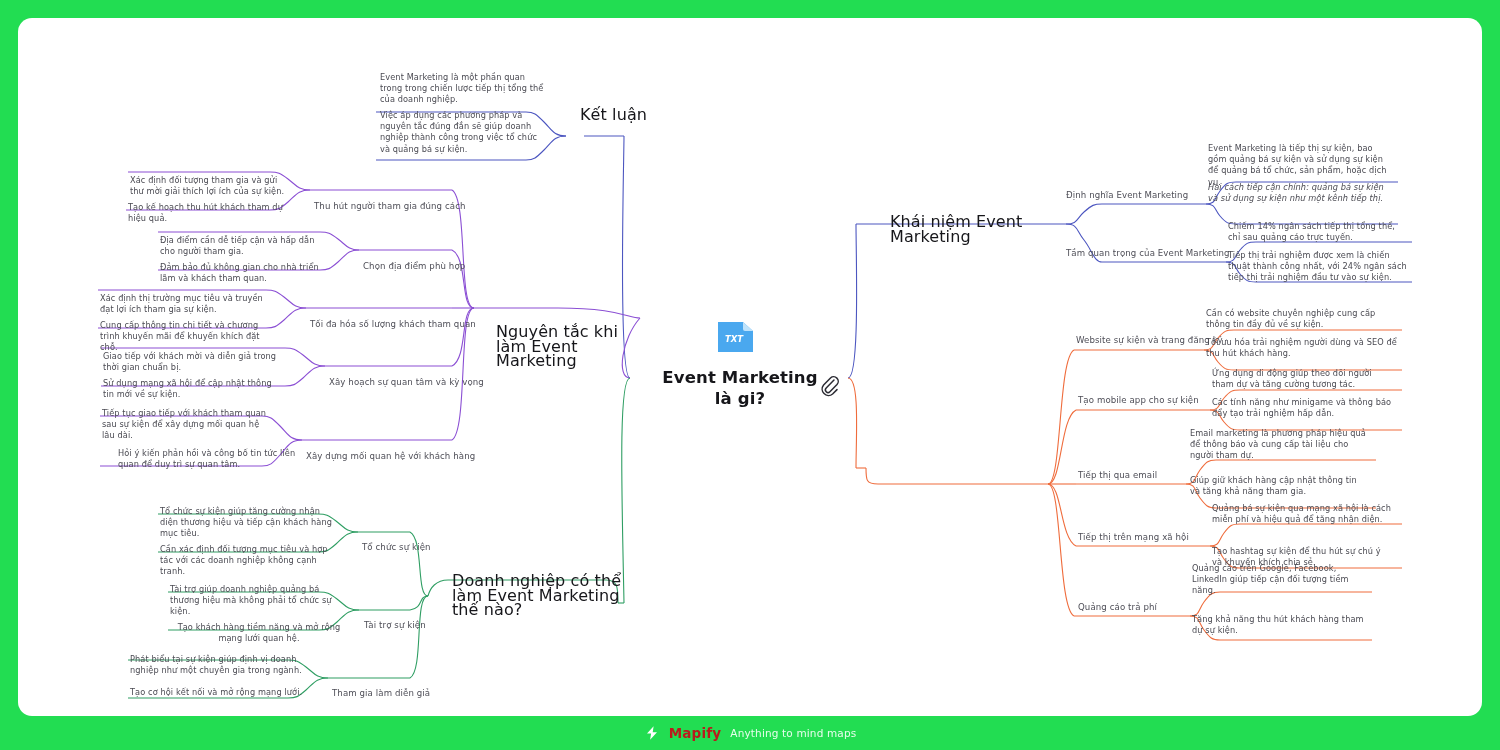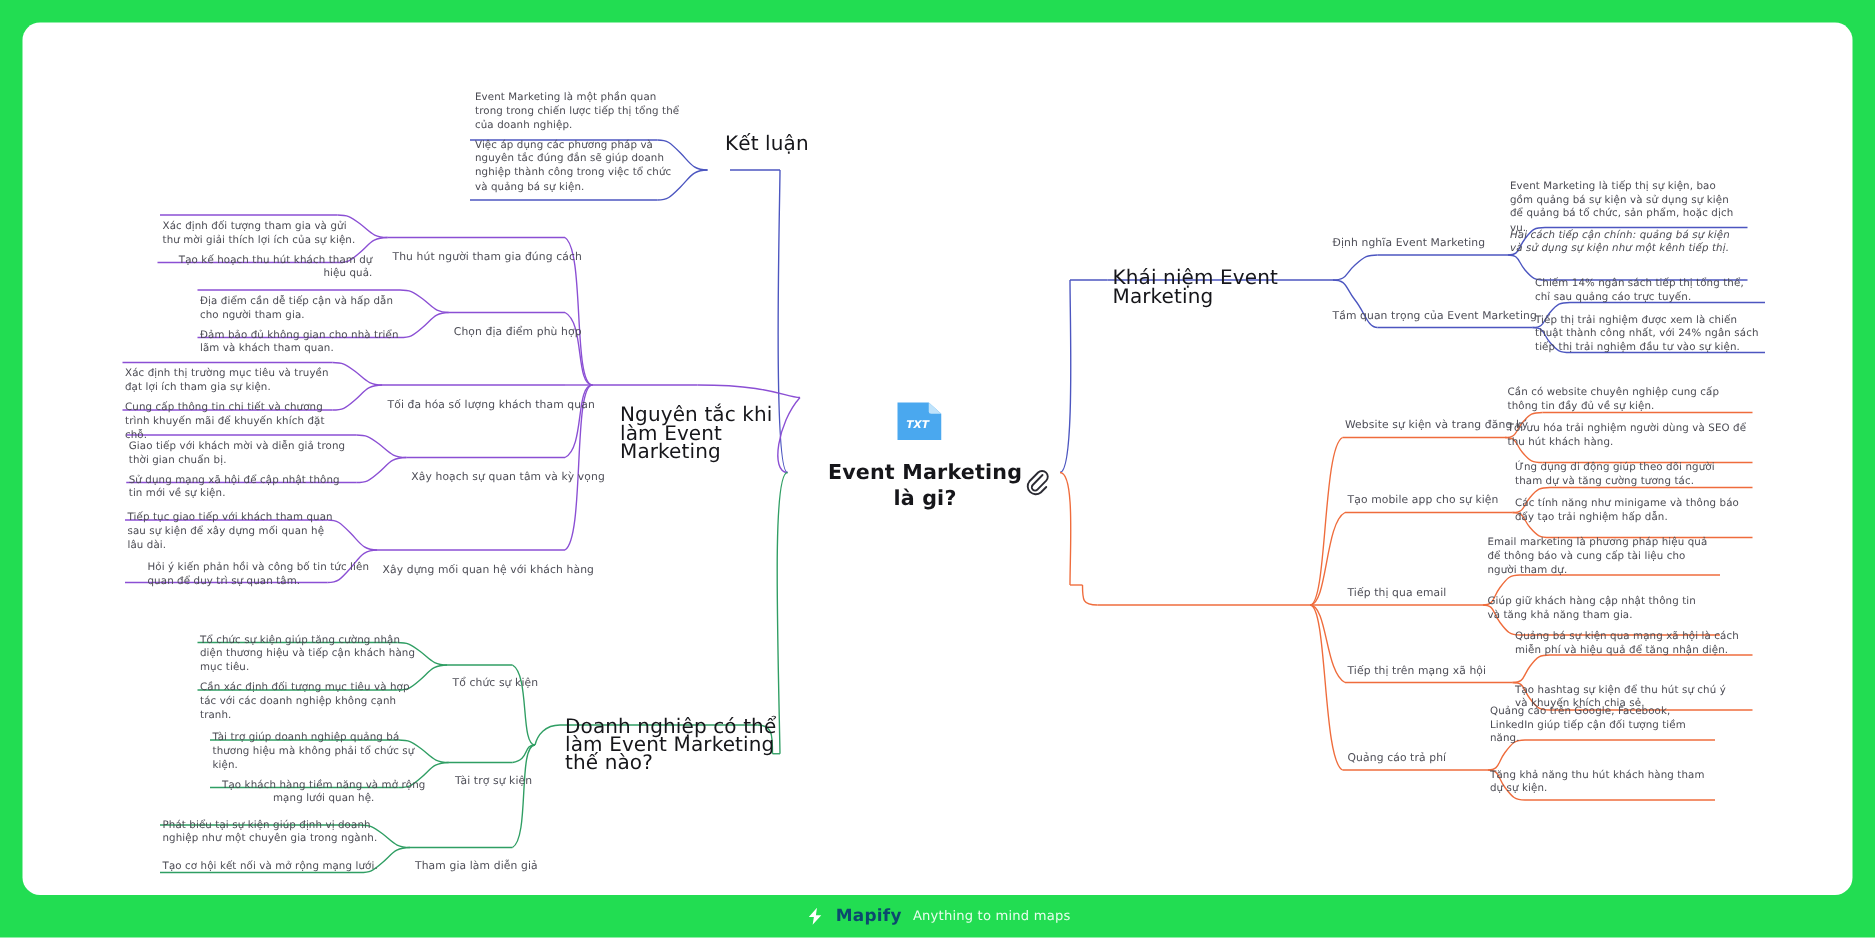--- a/index.html
+++ b/index.html
@@ -30,21 +30,21 @@
     position:absolute;font-size:16.5px;line-height:21px;font-weight:700;
     color:#16161a;text-align:center;letter-spacing:.15px;
   }
   #txt-icon{position:absolute;left:695px;top:300px;width:44px;height:38px;}
   #clip-icon{position:absolute;left:800px;top:355px;width:22px;height:24px;color:#2b2b33;}
   #footer{
     position:absolute;left:0;bottom:0;width:1500px;height:34px;
     display:flex;align-items:center;justify-content:center;gap:9px;
   }
   #footer .brand{
-    font-size:13.5px;font-weight:700;color:#0c4a6e;letter-spacing:.2px;
+    font-size:13.5px;font-weight:700;color:#b91c1c;letter-spacing:.2px;
   }
   #footer .tag{font-size:10.5px;color:#e7fdec;letter-spacing:.15px;}
   #footer .bolt{width:16px;height:16px;display:block;}
 </style>
 </head>
 <body>
 
 <div id="frame">
   <div id="canvas">
 
@@ -205,21 +205,21 @@
     </div>
 
     <div class="node l1" style="left:562px;top:90px;width:90px;">Kết luận</div>
     <div class="node leaf" style="left:362px;top:54px;width:166px;">Event Marketing là một phần quan trong trong chiến lược tiếp thị tổng thể của doanh nghiệp.</div>
     <div class="node leaf" style="left:362px;top:92px;width:168px;">Việc áp dụng các phương pháp và nguyên tắc đúng đắn sẽ giúp doanh nghiệp thành công trong việc tổ chức và quảng bá sự kiện.</div>
 
     <div class="node l1" style="left:478px;top:287px;width:140px;margin-top:20px;">Nguyên tắc khi làm Event Marketing</div>
 
     <div class="node mid" style="left:296px;top:183px;">Thu hút người tham gia đúng cách</div>
     <div class="node leaf" style="left:112px;top:157px;width:162px;">Xác định đối tượng tham gia và gửi thư mời giải thích lợi ích của sự kiện.</div>
-    <div class="node leaf" style="left:110px;top:184px;width:170px;text-align:right;">Tạo kế hoạch thu hút khách tham dự hiệu quả.</div>
+    <div class="node leaf" style="left:110px;top:184px;width:170px;">Tạo kế hoạch thu hút khách tham dự hiệu quả.</div>
 
     <div class="node mid" style="left:345px;top:243px;">Chọn địa điểm phù hợp</div>
     <div class="node leaf" style="left:142px;top:217px;width:170px;">Địa điểm cần dễ tiếp cận và hấp dẫn cho người tham gia.</div>
     <div class="node leaf" style="left:142px;top:244px;width:176px;">Đảm bảo đủ không gian cho nhà triển lãm và khách tham quan.</div>
 
     <div class="node mid" style="left:292px;top:301px;">Tối đa hóa số lượng khách tham quan</div>
     <div class="node leaf" style="left:82px;top:275px;width:168px;">Xác định thị trường mục tiêu và truyền đạt lợi ích tham gia sự kiện.</div>
     <div class="node leaf" style="left:82px;top:302px;width:176px;">Cung cấp thông tin chi tiết và chương trình khuyến mãi để khuyến khích đặt chỗ.</div>
 
     <div class="node mid" style="left:311px;top:359px;">Xây hoạch sự quan tâm và kỳ vọng</div>

